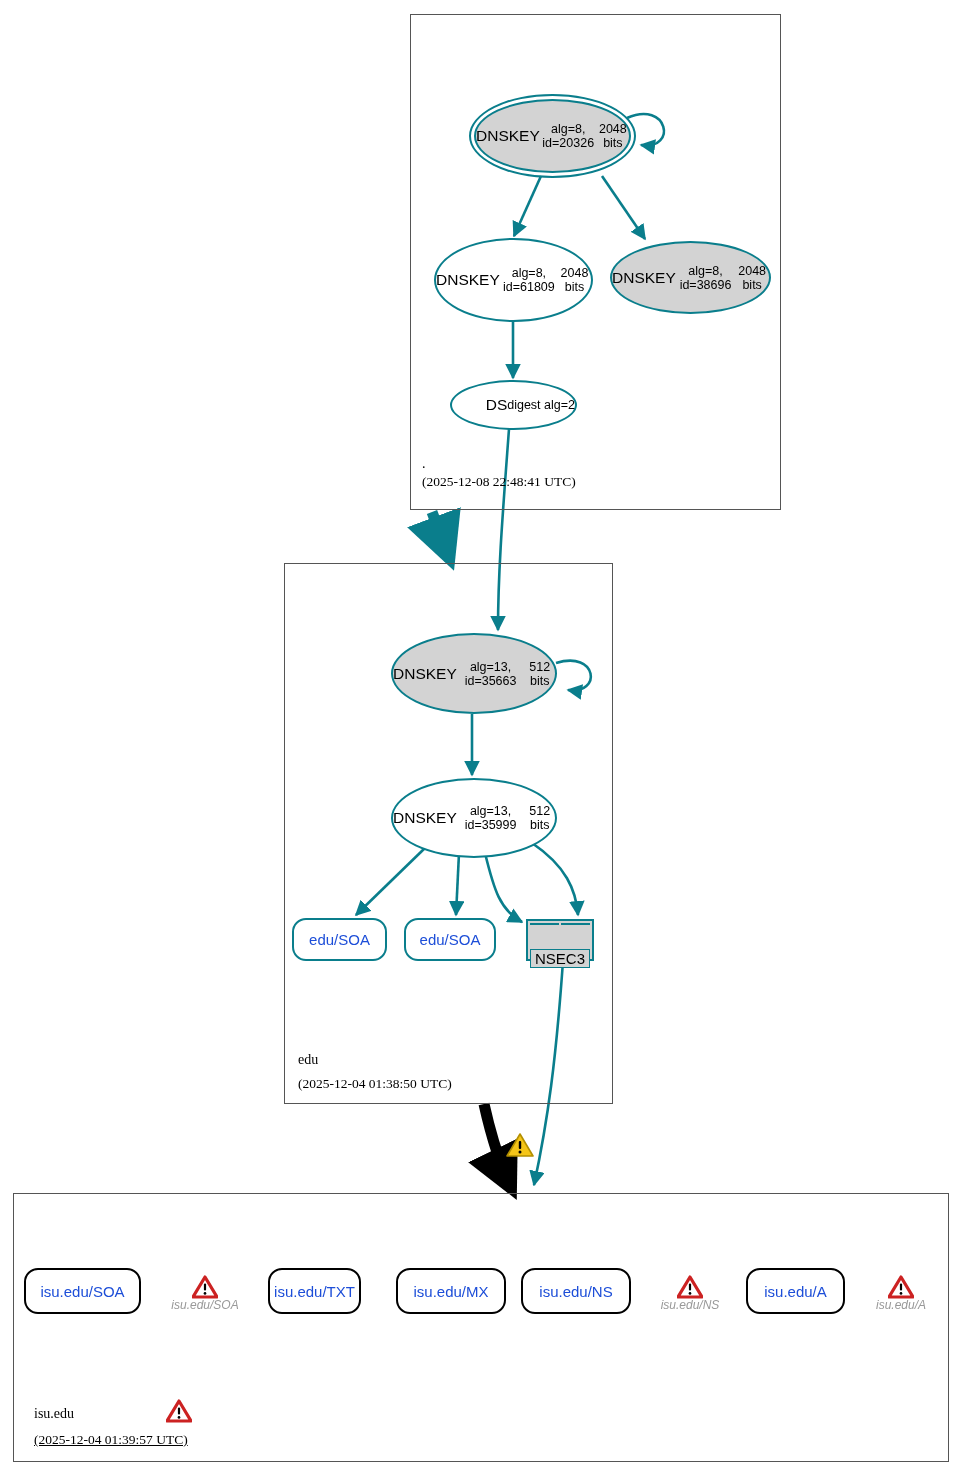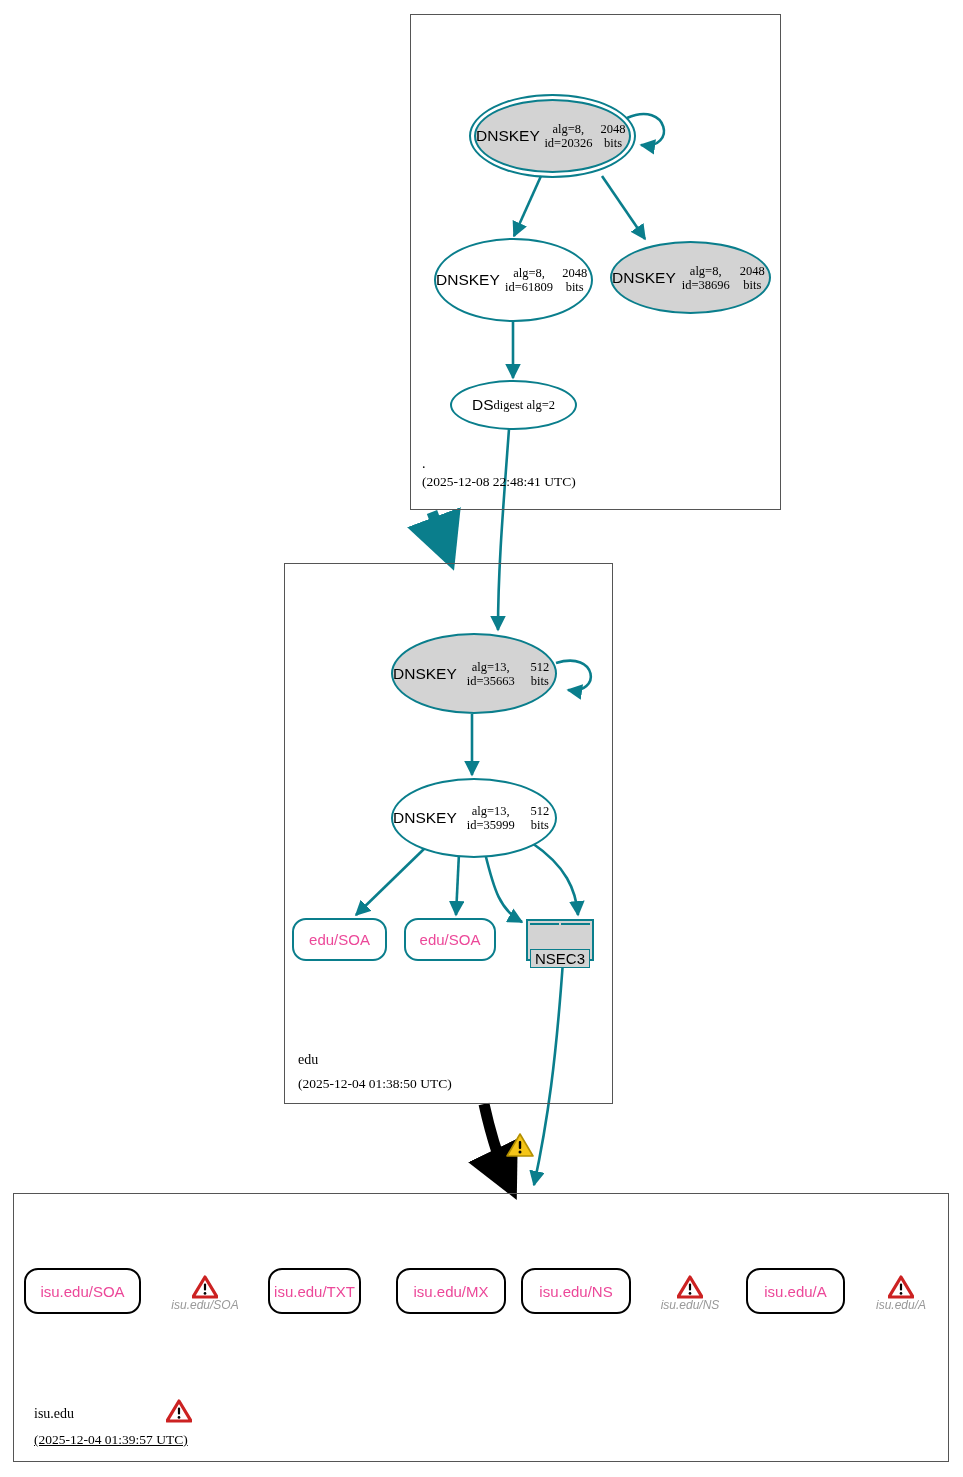--- a/index.html
+++ b/index.html
@@ -71,36 +71,36 @@
     border-radius: 50%;
     background: transparent;
     box-sizing: border-box;
   }
   .node-title {
     font-family: "Liberation Sans", sans-serif;
     font-size: 15.5px;
     color: #000000;
   }
   .node-sub {
-    font-family: Liberation Serif, serif;
+    font-family: Liberation Sans, sans-serif;
     font-size: 12.5px;
     color: #000000;
   }
   .rrset-node {
     position: absolute;
     box-sizing: border-box;
     border: 2px solid #0a7e8c;
     border-radius: 14px;
     background: #ffffff;
     display: flex;
     align-items: center;
     justify-content: center;
     font-family: "Liberation Sans", sans-serif;
     font-size: 15px;
-    color: #ec4899;
+    color: #1d4ed8;
   }
   .rrset-node.insecure {
     border-color: #000000;
     border-width: 2px;
   }
   .nsec3-node {
     position: absolute;
     box-sizing: border-box;
     border: 2px solid #0a7e8c;
     background: #d3d3d3;
@@ -210,21 +210,21 @@
     <div class="node-sub">alg=8, id=61809</div>
     <div class="node-sub">2048 bits</div>
   </div>
 
   <div class="node ellipse-node sep" style="left:610px; top:241px; width:161px; height:73px;">
     <div class="node-title">DNSKEY</div>
     <div class="node-sub">alg=8, id=38696</div>
     <div class="node-sub">2048 bits</div>
   </div>
 
-  <div class="node ellipse-node zsk" style="left:450px; top:380px; width:127px; height:50px;">
+  <div class="node ellipse-node zsk" style="left:450px; top:380px; width:127px; height:50px;justify-content:flex-end;">
     <div class="node-title">DS</div>
     <div class="node-sub">digest alg=2</div>
   </div>
 
   <div class="zone-box" style="left:284px; top:563px; width:329px; height:541px;"></div>
   <div class="zone-label" style="left:298px; top:1052px;">edu</div>
   <div class="zone-time" style="left:298px; top:1076px;">(2025-12-04 01:38:50 UTC)</div>
 
   <div class="node ellipse-node sep" style="left:391px; top:633px; width:166px; height:81px;">
     <div class="node-title">DNSKEY</div>

